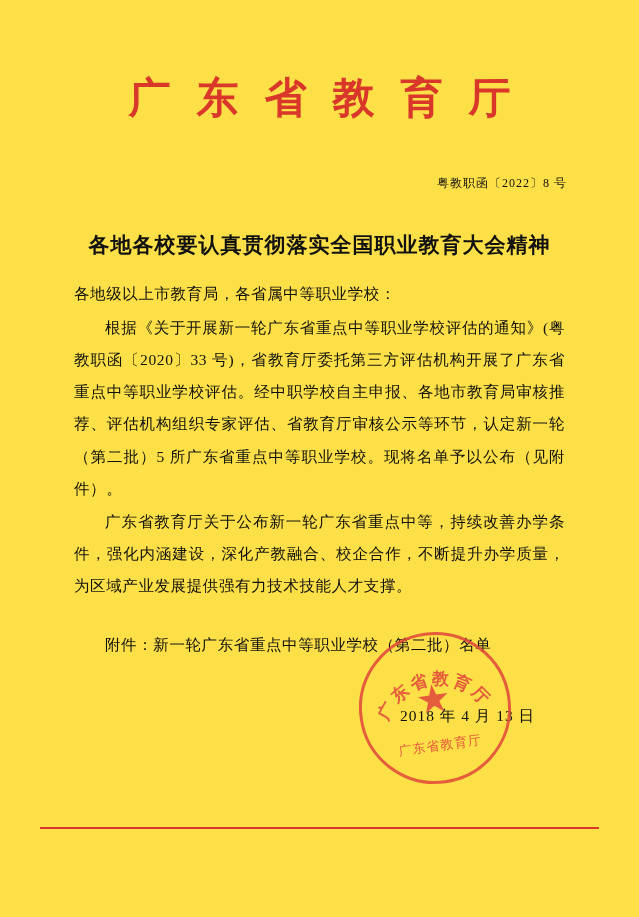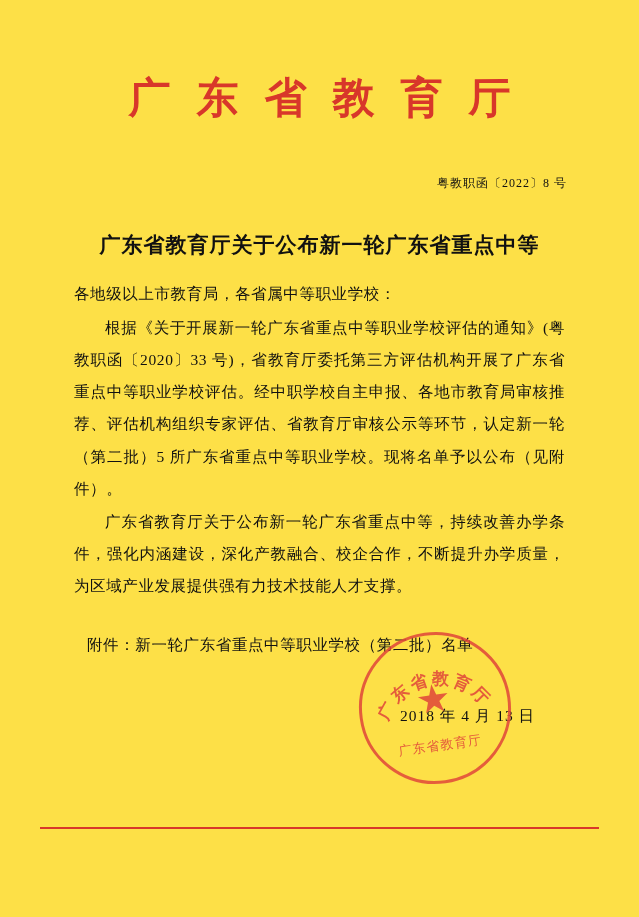--- a/index.html
+++ b/index.html
@@ -79,21 +79,21 @@
   .doc-body p.indent {
     text-indent: 2em;
   }
   .doc-body p.salutation {
     text-indent: 0;
   }
 
   
   .attachment {
     margin-top: 26px;
-    padding: 0 56px;
+    padding: 0 74px;
     font-size: 15.5px;
     letter-spacing: 0.6px;
     text-indent: 2em;
     line-height: 2.0;
   }
 
   
   .sign-block {
     position: relative;
     margin-top: 46px;
@@ -169,21 +169,21 @@
 
   <div class="doc-header">
     <div class="org-title">广东省教育厅</div>
   </div>
 
   <div class="doc-number-row">
     <span>粤教职函〔2022〕8 号</span>
   </div>
 
   <div class="doc-title">
-    <span class="line">广东省教育厅关于公布新一轮广东省重点中等</span>
+    <span class="line">各地各校要认真贯彻落实全国职业教育大会精神</span>
   </div>
 
   <div class="doc-body">
     <p class="salutation">各地级以上市教育局，各省属中等职业学校：</p>
     <p class="indent">根据《关于开展新一轮广东省重点中等职业学校评估的通知》(粤教职函〔2020〕33 号)，省教育厅委托第三方评估机构开展了广东省重点中等职业学校评估。经中职学校自主申报、各地市教育局审核推荐、评估机构组织专家评估、省教育厅审核公示等环节，认定新一轮（第二批）5 所广东省重点中等职业学校。现将名单予以公布（见附件）。</p>
     <p class="indent">广东省教育厅关于公布新一轮广东省重点中等，持续改善办学条件，强化内涵建设，深化产教融合、校企合作，不断提升办学质量，为区域产业发展提供强有力技术技能人才支撑。</p>
   </div>
 
   <div class="attachment">附件：新一轮广东省重点中等职业学校（第二批）名单</div>
 

